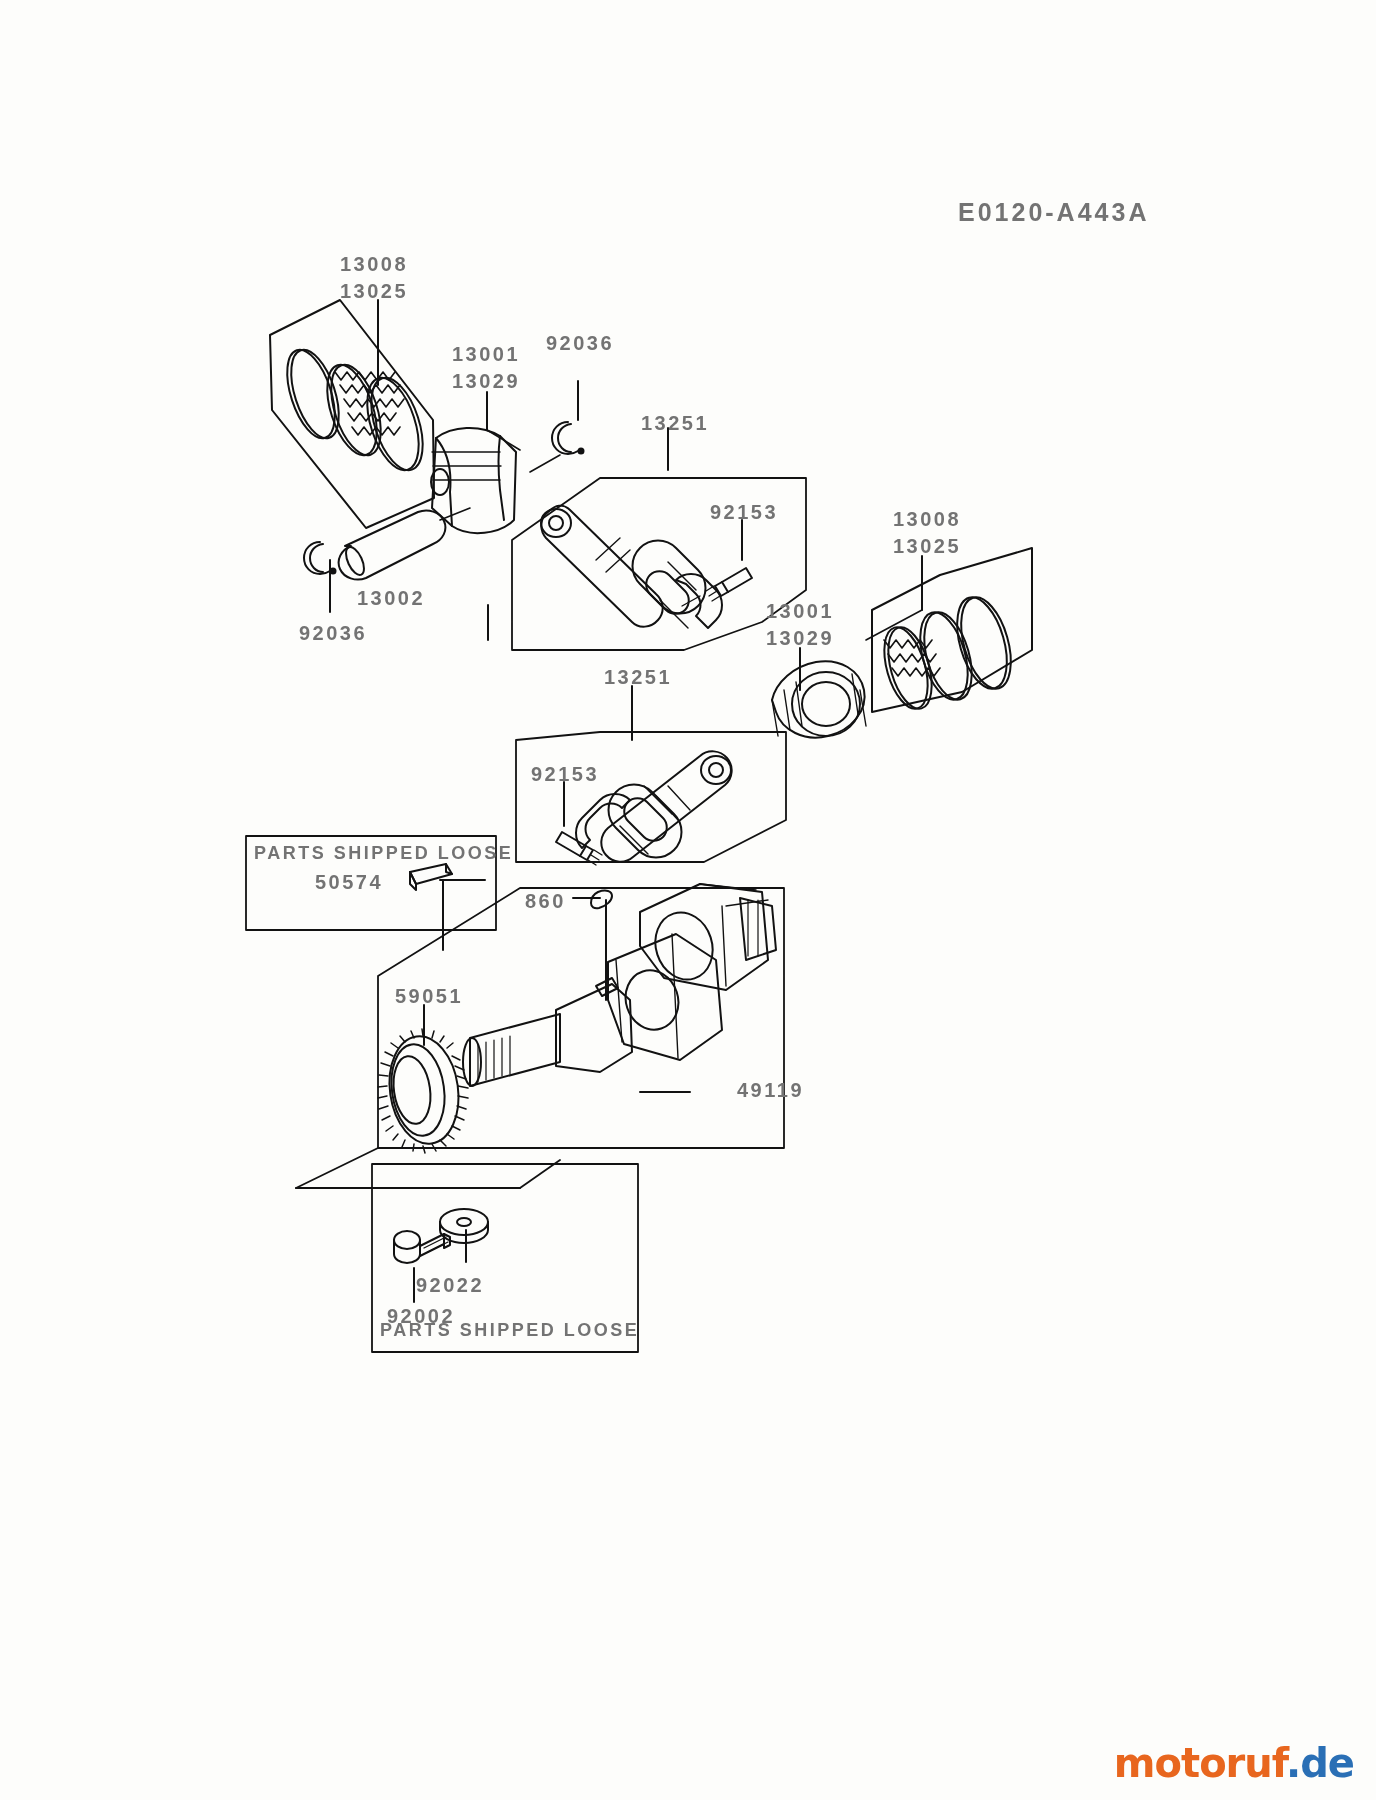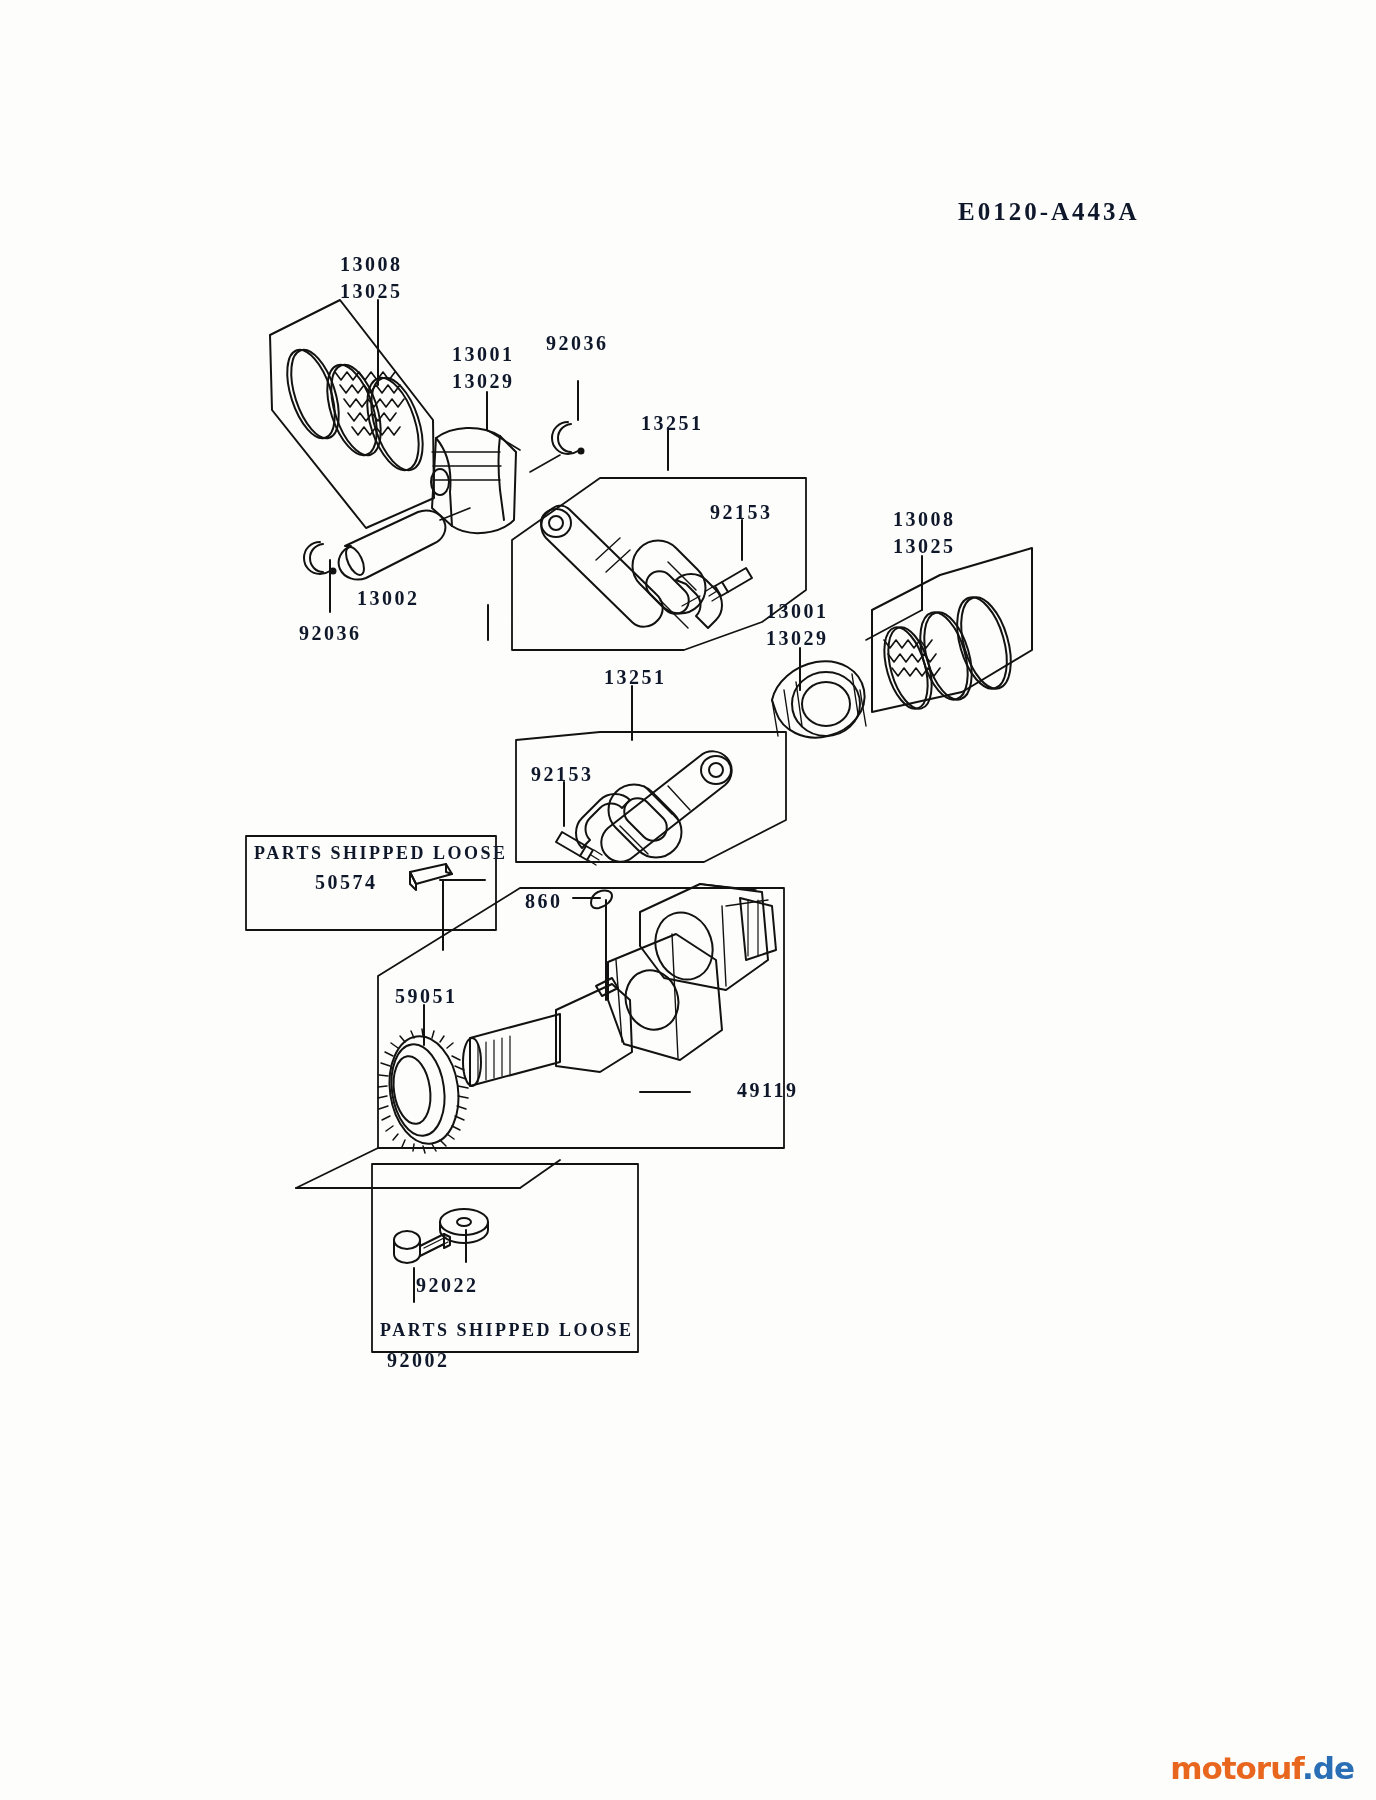--- a/index.html
+++ b/index.html
@@ -1,26 +1,26 @@
 <!DOCTYPE html>
 <html><head>
 <meta charset="utf-8">
 <title>Parts Diagram</title>
 <style>
   html,body{margin:0;padding:0;background:#fdfdfb;}
   body{font-family:"DejaVu Sans Mono","Liberation Mono",monospace;}
   #sheet{position:relative;width:1376px;height:1800px;background:#fdfdfb;overflow:hidden;}
-  .lbl{position:absolute;font-family:Liberation Serif, serif;
-       font-weight:bold;color:#0f172a;white-space:pre;letter-spacing:1px;}
+  .lbl{position:absolute;font-family:Liberation Sans, sans-serif;
+       font-weight:bold;color:#737373;white-space:pre;letter-spacing:1px;}
   .num{font-size:20px;letter-spacing:2.5px;}
   .title{font-size:25px;letter-spacing:3px;}
   .psl{font-size:18px;letter-spacing:2.5px;}
   svg{position:absolute;left:0;top:0;width:1376px;height:1800px;pointer-events:none;}
   .wm{position:absolute;right:22px;bottom:14px;font-family:"DejaVu Sans","Liberation Sans",sans-serif;
-      font-size:31px;font-weight:bold;letter-spacing:-1px;}
+      font-size:40px;font-weight:bold;letter-spacing:-1px;}
   .wm .a{color:#e8661e;}
   .wm .b{color:#2a6fb5;}
 </style>
 </head>
 <body>
 
 <div id="sheet">
 
   <svg viewBox="0 0 1376 1800">
     <g fill="none" stroke="#121212" stroke-width="2" stroke-linecap="round" stroke-linejoin="round">
@@ -256,21 +256,21 @@
   <div class="lbl psl" style="left:254px;top:843px;">PARTS SHIPPED LOOSE</div>
   <div class="lbl num" style="left:315px;top:871px;">50574</div>
 
   <div class="lbl num" style="left:525px;top:890px;">860</div>
 
   <div class="lbl num" style="left:395px;top:985px;">59051</div>
 
   <div class="lbl num" style="left:700px;top:1079px;margin-left:37px;">49119</div>
 
   <div class="lbl num" style="left:416px;top:1274px;">92022</div>
-  <div class="lbl num" style="left:387px;top:1305px;margin-top:44px;">92002</div>
+  <div class="lbl num" style="left:387px;top:1305px;">92002</div>
 
   <div class="lbl psl" style="left:380px;top:1320px;">PARTS SHIPPED LOOSE</div>
 
   <div class="wm">
     <span class="a">motoruf</span><span class="b">.de</span>
   </div>
 
 </div>
 
 </body></html>

